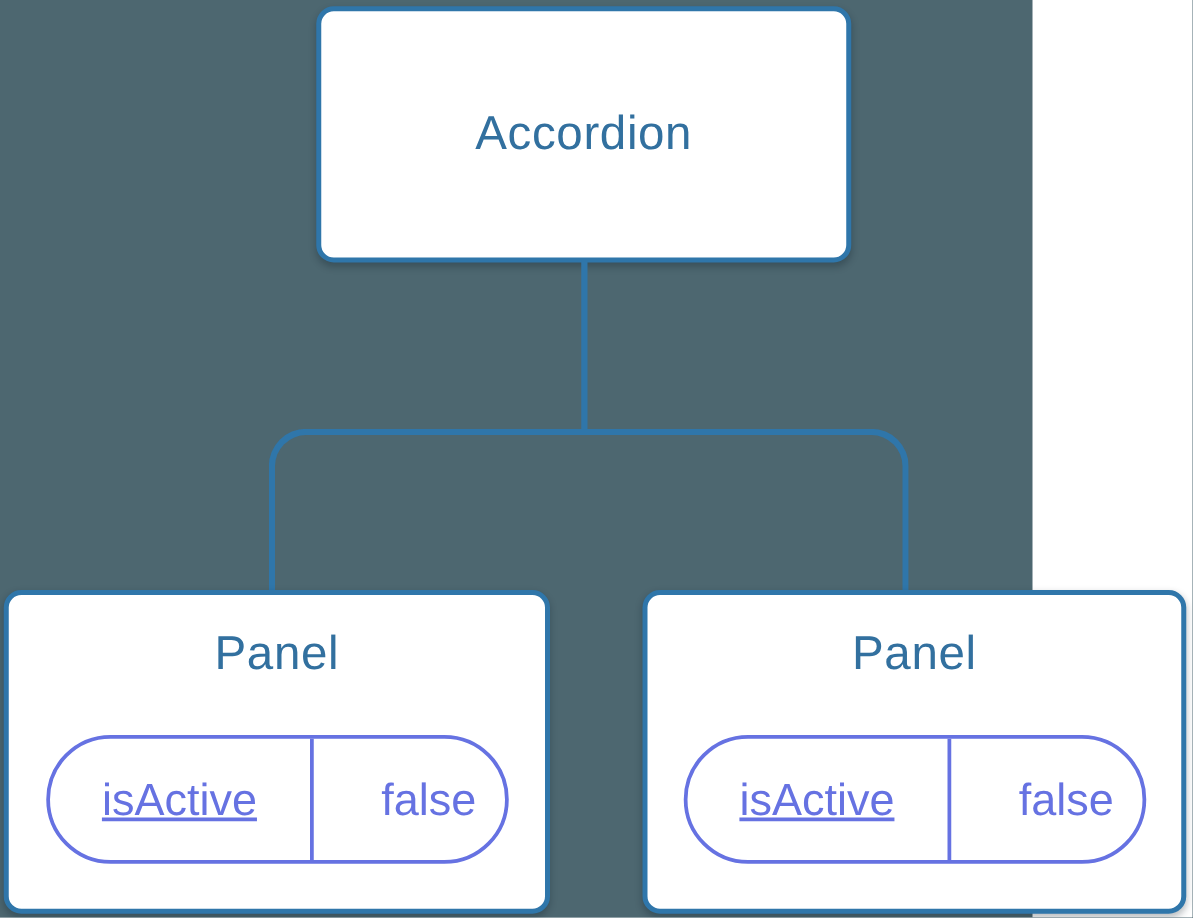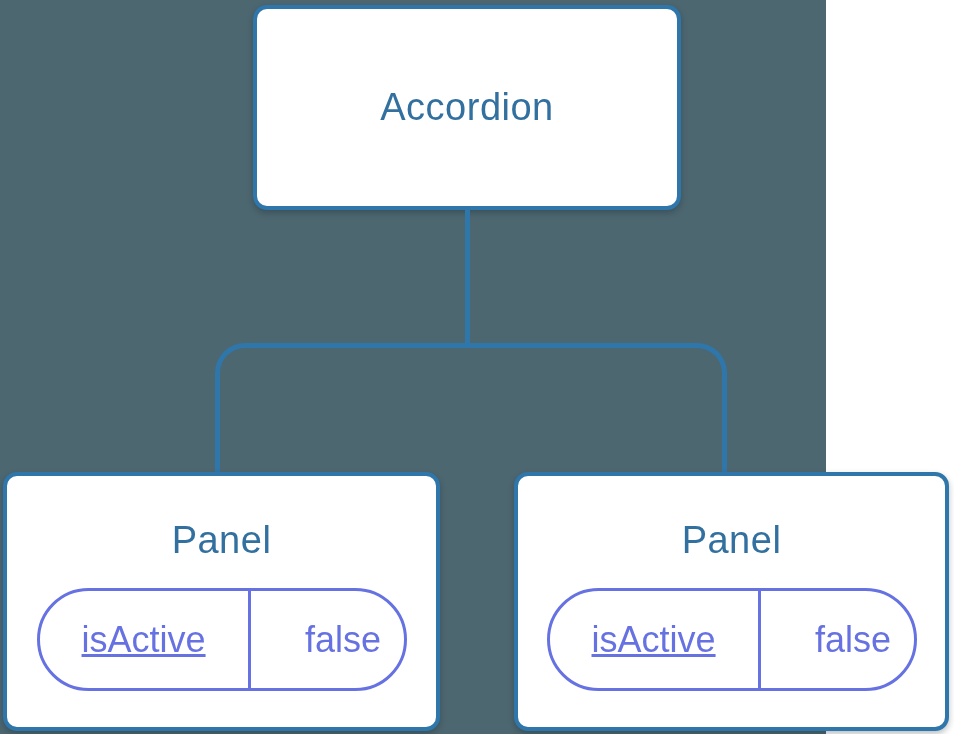--- a/index.html
+++ b/index.html
@@ -56,21 +56,21 @@
     background: transparent;
   }
   .panel-node {
     top: 472px;
     width: 437px; height: 259px;
   }
   .panel-left  { left: 3px; }
   .panel-right { left: 514px; width: 435px; }
   .panel-node .node-title {
     display: block;
-    margin-top: 43px;
+    margin-top: 26px;
     text-align: center;
   }
   .state-pill {
     position: absolute;
     left: 50%; top: 112px;
     transform: translateX(-50%);
     width: 370px; height: 103px;
     border: 3px solid var(--pill);
     border-radius: 999px;
     background: var(--node-bg);

